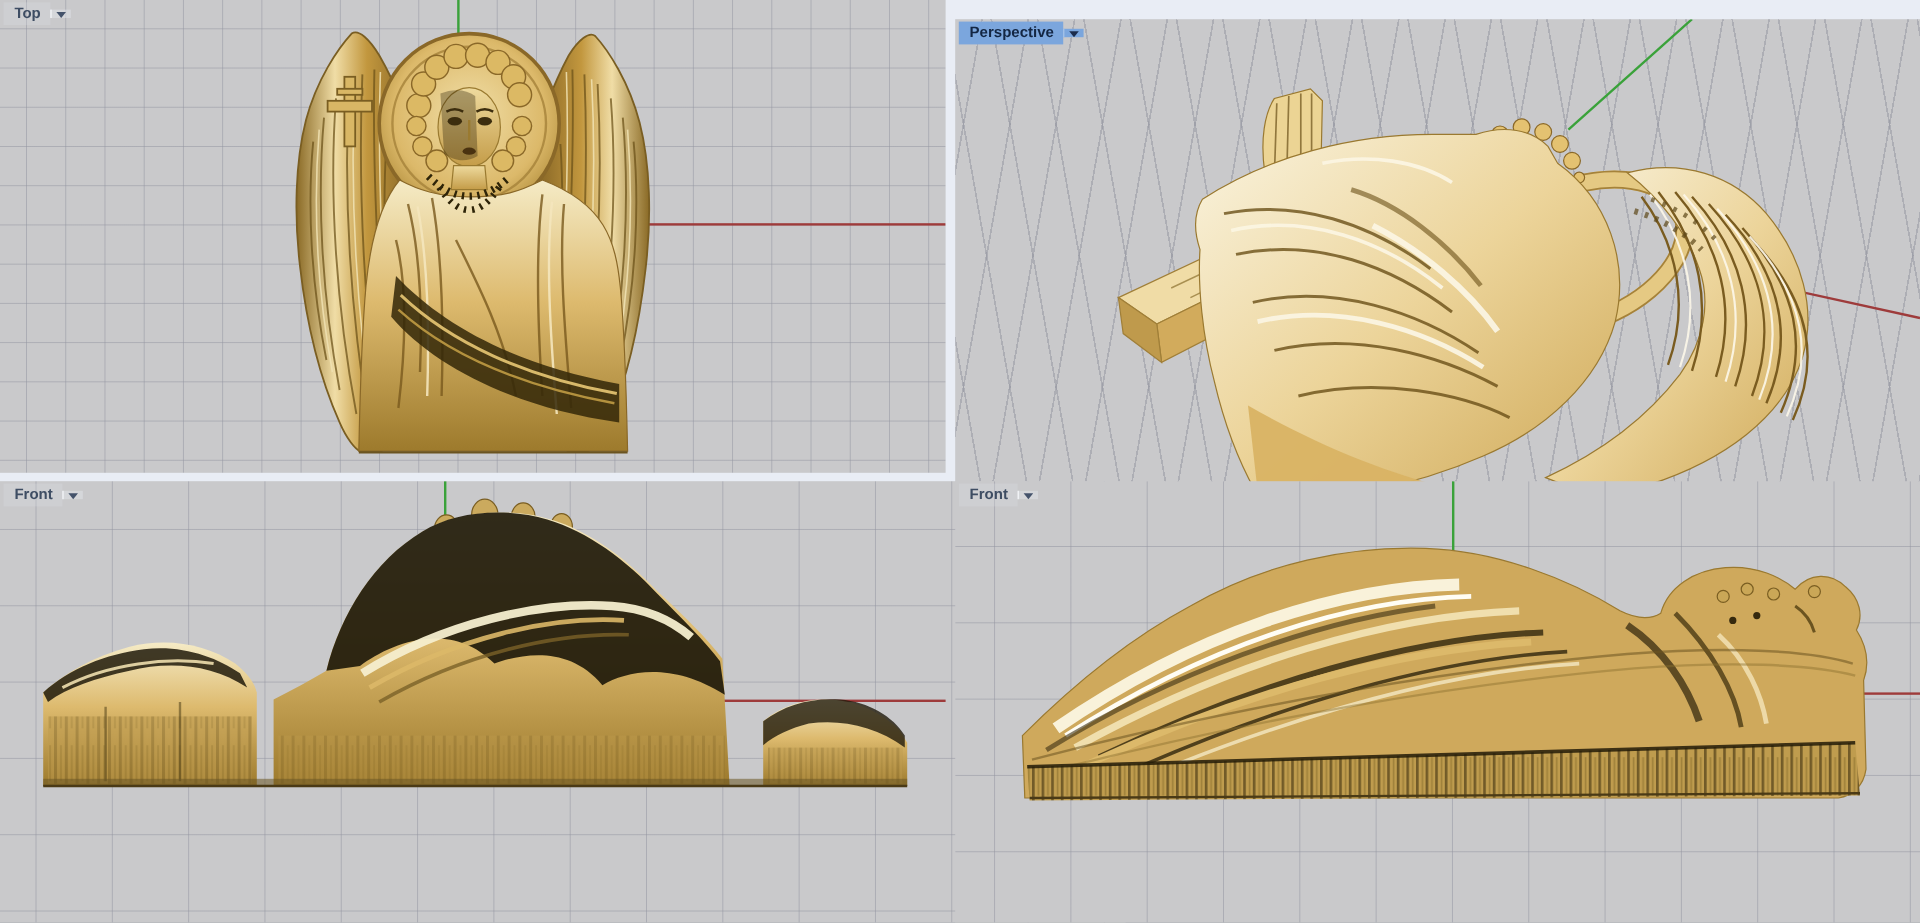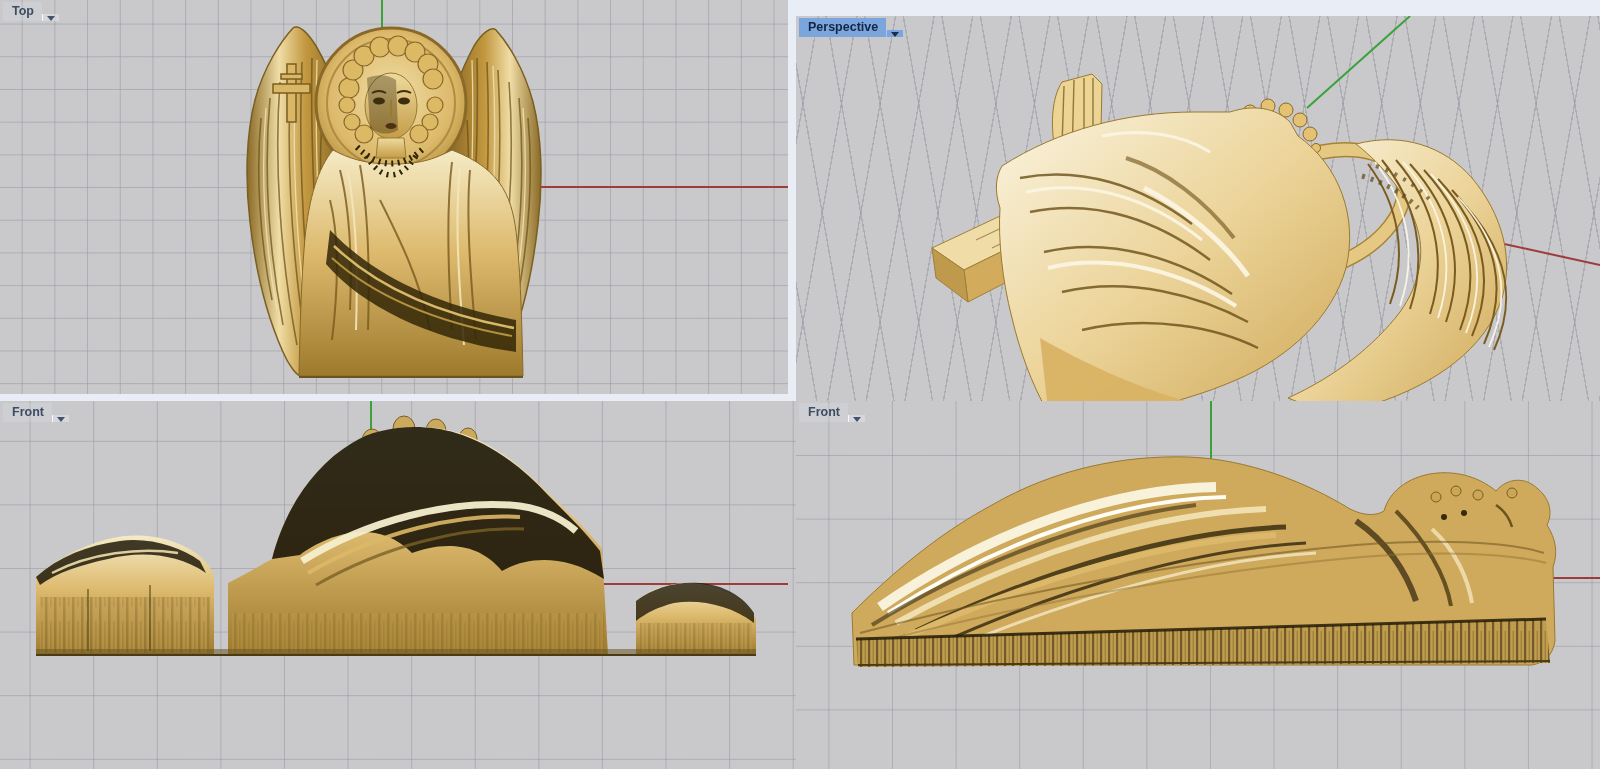--- a/index.html
+++ b/index.html
@@ -20,21 +20,21 @@
   .grid-pers{position:absolute;inset:-80px;
     background-image:repeating-linear-gradient(100deg,rgba(145,147,158,.5) 0 1.4px,transparent 1.4px 38px),
                      repeating-linear-gradient(80deg, rgba(145,147,158,.5) 0 1.4px,transparent 1.4px 38px);}
 
   .axis{position:absolute;}
   .axis.x{height:2px;}
   .axis.y{width:2px;}
 
   .model{position:absolute;left:0;top:0;}
 
-  .vp-label{position:absolute;top:2px;left:3px;display:flex;align-items:flex-end;height:19px;
+  .vp-label{position:absolute;top:2px;left:3px;display:flex;align-items:center;height:19px;
     font-size:12.5px;font-weight:bold;line-height:19px;user-select:none;cursor:pointer;}
   .vp-label .txt{padding:0 8px 0 9px;color:#3e4d63;background:rgba(223,226,232,.25);}
   .vp-label .arrow-box{width:16px;display:flex;align-items:center;justify-content:center;
     background:rgba(222,225,231,.55);border-left:1px solid #f7f9fc;}
   .vp-label .tri{width:0;height:0;border-left:4px solid transparent;border-right:4px solid transparent;
     border-top:5px solid #44536b;margin-top:2px;}
   .vp-label.active .txt{background:#7ba6dd;color:#132643;}
   .vp-label.active .arrow-box{background:#7ba6dd;border-left-color:#a9c5eb;}
   .vp-label.active .tri{border-top-color:#1c2c4c;}
 </style>

